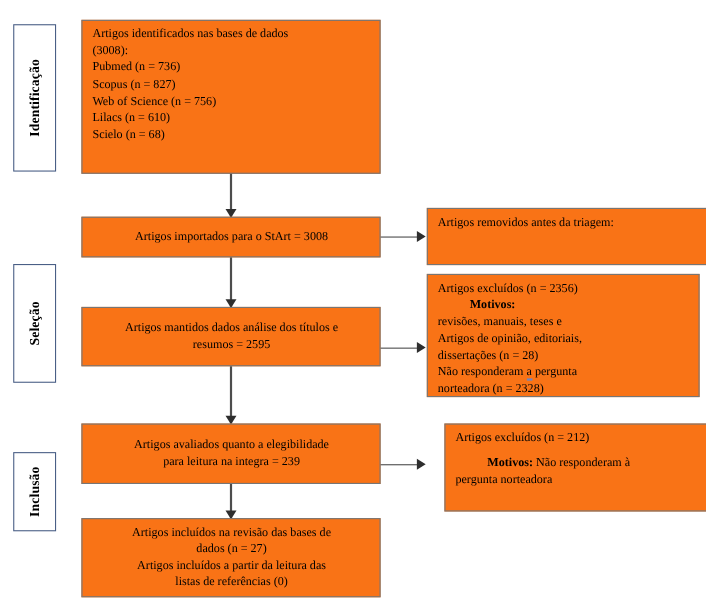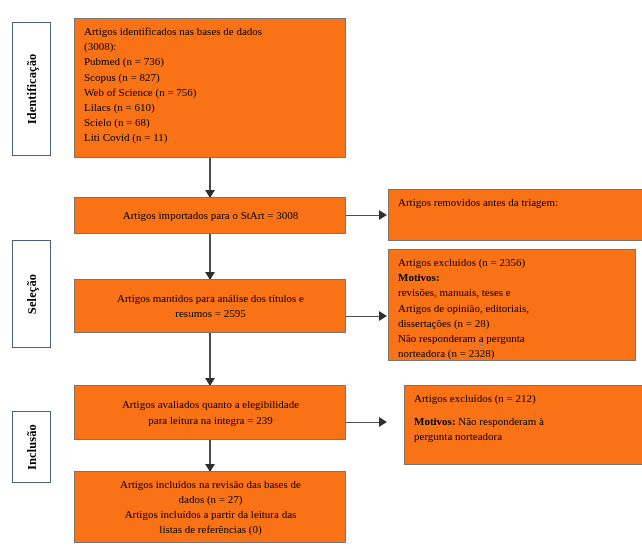--- a/index.html
+++ b/index.html
@@ -58,20 +58,21 @@
     text-align: center;
   }
   .box.left {
     text-align: left;
   }
   .box .line {
     white-space: nowrap;
   }
   b.motivos {
     font-weight: bold;
+    margin-left: 29px;
   }
   .sp-underline {
     border-bottom: 2px solid #6d86c4;
     padding-bottom: 0px;
   }
 
   
   .vline {
     position: absolute;
     width: 1.6px;
@@ -117,42 +118,41 @@
   </div>
 
   <div class="box left" style="left:74px; top:18px; width:272px; height:140px;">
     <div class="line">Artigos identificados nas bases de dados</div>
     <div class="line">(3008):</div>
     <div class="line">Pubmed (n = 736)</div>
     <div class="line">Scopus (n = 827)</div>
     <div class="line">Web of Science (n = 756)</div>
     <div class="line">Lilacs (n = 610)</div>
     <div class="line">Scielo (n = 68)</div>
-    <div class="line">Liti Covid (n = 11)</div>
   </div>
 
   <div class="vline" style="left:209px; top:158px; height:40px;"></div>
   <div class="arrow-down" style="left:204.5px; top:190px;"></div>
 
   <div class="box center" style="left:74px; top:197px; width:272px; height:37px;justify-content:center;">
     <div class="line">Artigos importados para o StArt = 3008</div>
   </div>
 
   <div class="hline" style="left:346px; top:214.5px; width:36px;"></div>
   <div class="arrow-right" style="left:379px; top:210px;"></div>
 
   <div class="box left" style="left:388px; top:189px; width:297px; height:52px;">
     <div class="line">Artigos removidos antes da triagem:</div>
   </div>
 
   <div class="vline" style="left:209px; top:234px; height:46px;"></div>
   <div class="arrow-down" style="left:204.5px; top:272px;"></div>
 
   <div class="box center" style="left:74px; top:279px; width:272px; height:54px;">
-    <div class="line">Artigos mantidos para análise dos títulos e</div>
+    <div class="line">Artigos mantidos dados análise dos títulos e</div>
     <div class="line">resumos = 2595</div>
   </div>
 
   <div class="hline" style="left:346px; top:315.5px; width:36px;"></div>
   <div class="arrow-right" style="left:379px; top:311px;"></div>
 
   <div class="box left" style="left:388px; top:249px; width:248px; height:112px;">
     <div class="line">Artigos excluídos (n = 2356)</div>
     <div class="line"><b class="motivos">Motivos:</b></div>
     <div class="line">revisões, manuais, teses e</div>

